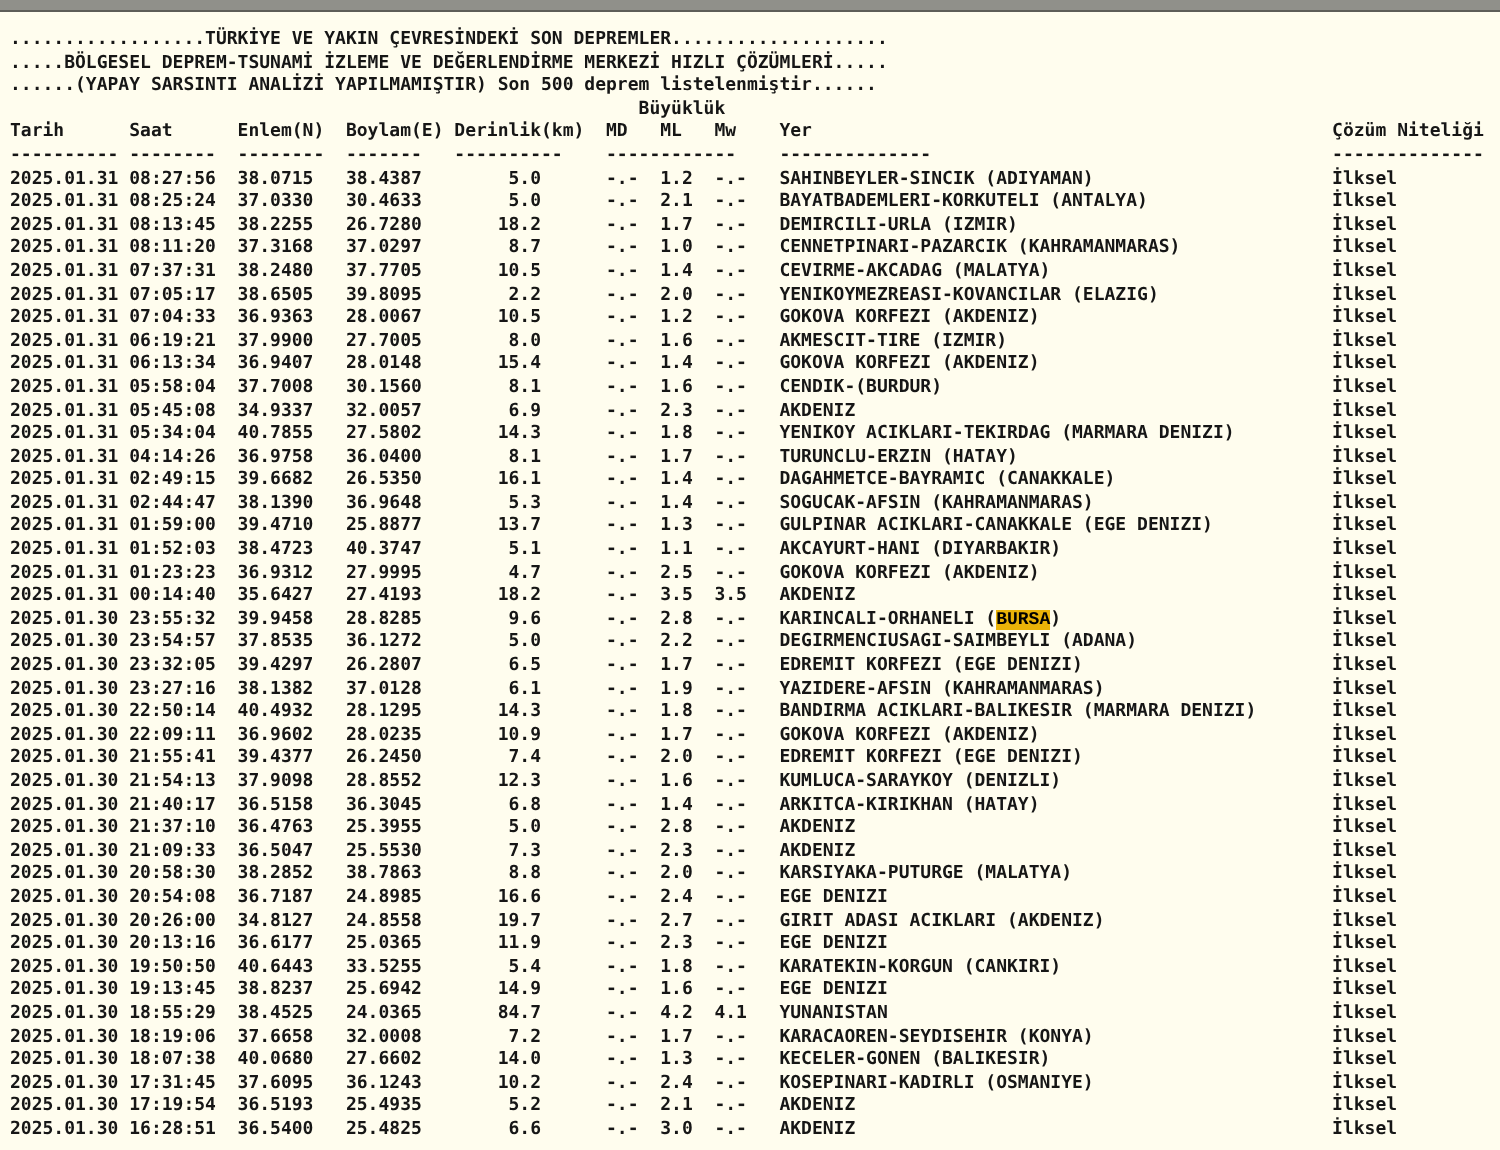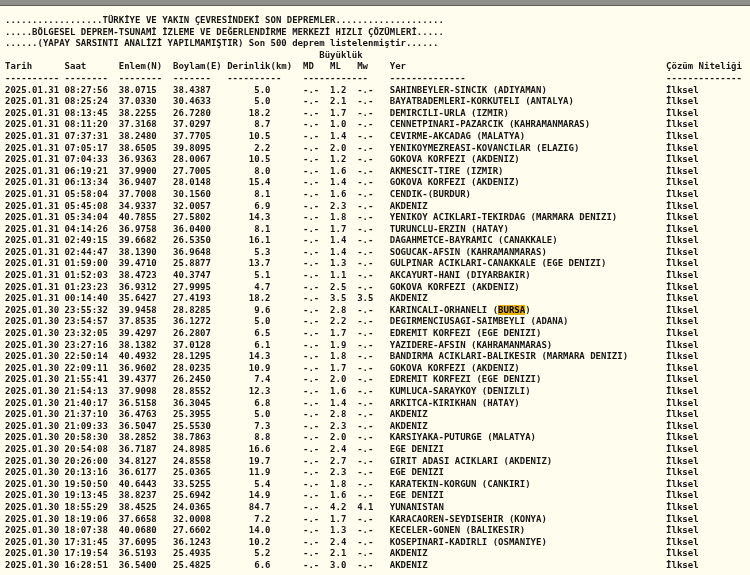--- a/index.html
+++ b/index.html
@@ -22,20 +22,21 @@
     font-size: 9px;
     font-weight: 700;
     line-height: 11.6px;
     color: #161616;
     white-space: pre;
   }
   pre.quake-list div { height: 11.6px; }
   .hl {
     background: #eab308;
     color: #000000;
+    font-family: Liberation Mono, monospace;
   }
 </style>
 </head>
 <body>
 
 <div class="top-edge"></div>
 
 <pre class="quake-list"><div>..................TÜRKİYE VE YAKIN ÇEVRESİNDEKİ SON DEPREMLER....................</div><div>.....BÖLGESEL DEPREM-TSUNAMİ İZLEME VE DEĞERLENDİRME MERKEZİ HIZLI ÇÖZÜMLERİ.....</div><div>......(YAPAY SARSINTI ANALİZİ YAPILMAMIŞTIR) Son 500 deprem listelenmiştir......</div><div>                                                          Büyüklük</div><div>Tarih      Saat      Enlem(N)  Boylam(E) Derinlik(km)  MD   ML   Mw    Yer                                                Çözüm Niteliği</div><div>---------- --------  --------  -------   ----------    ------------    --------------                                     --------------</div><div>2025.01.31 08:27:56  38.0715   38.4387        5.0      -.-  1.2  -.-   SAHINBEYLER-SINCIK (ADIYAMAN)                      İlksel</div><div>2025.01.31 08:25:24  37.0330   30.4633        5.0      -.-  2.1  -.-   BAYATBADEMLERI-KORKUTELI (ANTALYA)                 İlksel</div><div>2025.01.31 08:13:45  38.2255   26.7280       18.2      -.-  1.7  -.-   DEMIRCILI-URLA (IZMIR)                             İlksel</div><div>2025.01.31 08:11:20  37.3168   37.0297        8.7      -.-  1.0  -.-   CENNETPINARI-PAZARCIK (KAHRAMANMARAS)              İlksel</div><div>2025.01.31 07:37:31  38.2480   37.7705       10.5      -.-  1.4  -.-   CEVIRME-AKCADAG (MALATYA)                          İlksel</div><div>2025.01.31 07:05:17  38.6505   39.8095        2.2      -.-  2.0  -.-   YENIKOYMEZREASI-KOVANCILAR (ELAZIG)                İlksel</div><div>2025.01.31 07:04:33  36.9363   28.0067       10.5      -.-  1.2  -.-   GOKOVA KORFEZI (AKDENIZ)                           İlksel</div><div>2025.01.31 06:19:21  37.9900   27.7005        8.0      -.-  1.6  -.-   AKMESCIT-TIRE (IZMIR)                              İlksel</div><div>2025.01.31 06:13:34  36.9407   28.0148       15.4      -.-  1.4  -.-   GOKOVA KORFEZI (AKDENIZ)                           İlksel</div><div>2025.01.31 05:58:04  37.7008   30.1560        8.1      -.-  1.6  -.-   CENDIK-(BURDUR)                                    İlksel</div><div>2025.01.31 05:45:08  34.9337   32.0057        6.9      -.-  2.3  -.-   AKDENIZ                                            İlksel</div><div>2025.01.31 05:34:04  40.7855   27.5802       14.3      -.-  1.8  -.-   YENIKOY ACIKLARI-TEKIRDAG (MARMARA DENIZI)         İlksel</div><div>2025.01.31 04:14:26  36.9758   36.0400        8.1      -.-  1.7  -.-   TURUNCLU-ERZIN (HATAY)                             İlksel</div><div>2025.01.31 02:49:15  39.6682   26.5350       16.1      -.-  1.4  -.-   DAGAHMETCE-BAYRAMIC (CANAKKALE)                    İlksel</div><div>2025.01.31 02:44:47  38.1390   36.9648        5.3      -.-  1.4  -.-   SOGUCAK-AFSIN (KAHRAMANMARAS)                      İlksel</div><div>2025.01.31 01:59:00  39.4710   25.8877       13.7      -.-  1.3  -.-   GULPINAR ACIKLARI-CANAKKALE (EGE DENIZI)           İlksel</div><div>2025.01.31 01:52:03  38.4723   40.3747        5.1      -.-  1.1  -.-   AKCAYURT-HANI (DIYARBAKIR)                         İlksel</div><div>2025.01.31 01:23:23  36.9312   27.9995        4.7      -.-  2.5  -.-   GOKOVA KORFEZI (AKDENIZ)                           İlksel</div><div>2025.01.31 00:14:40  35.6427   27.4193       18.2      -.-  3.5  3.5   AKDENIZ                                            İlksel</div><div><span>2025.01.30 23:55:32  39.9458   28.8285        9.6      -.-  2.8  -.-   KARINCALI-ORHANELI (</span><span class="hl">BURSA</span><span>)                         İlksel</span></div><div>2025.01.30 23:54:57  37.8535   36.1272        5.0      -.-  2.2  -.-   DEGIRMENCIUSAGI-SAIMBEYLI (ADANA)                  İlksel</div><div>2025.01.30 23:32:05  39.4297   26.2807        6.5      -.-  1.7  -.-   EDREMIT KORFEZI (EGE DENIZI)                       İlksel</div><div>2025.01.30 23:27:16  38.1382   37.0128        6.1      -.-  1.9  -.-   YAZIDERE-AFSIN (KAHRAMANMARAS)                     İlksel</div><div>2025.01.30 22:50:14  40.4932   28.1295       14.3      -.-  1.8  -.-   BANDIRMA ACIKLARI-BALIKESIR (MARMARA DENIZI)       İlksel</div><div>2025.01.30 22:09:11  36.9602   28.0235       10.9      -.-  1.7  -.-   GOKOVA KORFEZI (AKDENIZ)                           İlksel</div><div>2025.01.30 21:55:41  39.4377   26.2450        7.4      -.-  2.0  -.-   EDREMIT KORFEZI (EGE DENIZI)                       İlksel</div><div>2025.01.30 21:54:13  37.9098   28.8552       12.3      -.-  1.6  -.-   KUMLUCA-SARAYKOY (DENIZLI)                         İlksel</div><div>2025.01.30 21:40:17  36.5158   36.3045        6.8      -.-  1.4  -.-   ARKITCA-KIRIKHAN (HATAY)                           İlksel</div><div>2025.01.30 21:37:10  36.4763   25.3955        5.0      -.-  2.8  -.-   AKDENIZ                                            İlksel</div><div>2025.01.30 21:09:33  36.5047   25.5530        7.3      -.-  2.3  -.-   AKDENIZ                                            İlksel</div><div>2025.01.30 20:58:30  38.2852   38.7863        8.8      -.-  2.0  -.-   KARSIYAKA-PUTURGE (MALATYA)                        İlksel</div><div>2025.01.30 20:54:08  36.7187   24.8985       16.6      -.-  2.4  -.-   EGE DENIZI                                         İlksel</div><div>2025.01.30 20:26:00  34.8127   24.8558       19.7      -.-  2.7  -.-   GIRIT ADASI ACIKLARI (AKDENIZ)                     İlksel</div><div>2025.01.30 20:13:16  36.6177   25.0365       11.9      -.-  2.3  -.-   EGE DENIZI                                         İlksel</div><div>2025.01.30 19:50:50  40.6443   33.5255        5.4      -.-  1.8  -.-   KARATEKIN-KORGUN (CANKIRI)                         İlksel</div><div>2025.01.30 19:13:45  38.8237   25.6942       14.9      -.-  1.6  -.-   EGE DENIZI                                         İlksel</div><div>2025.01.30 18:55:29  38.4525   24.0365       84.7      -.-  4.2  4.1   YUNANISTAN                                         İlksel</div><div>2025.01.30 18:19:06  37.6658   32.0008        7.2      -.-  1.7  -.-   KARACAOREN-SEYDISEHIR (KONYA)                      İlksel</div><div>2025.01.30 18:07:38  40.0680   27.6602       14.0      -.-  1.3  -.-   KECELER-GONEN (BALIKESIR)                          İlksel</div><div>2025.01.30 17:31:45  37.6095   36.1243       10.2      -.-  2.4  -.-   KOSEPINARI-KADIRLI (OSMANIYE)                      İlksel</div><div>2025.01.30 17:19:54  36.5193   25.4935        5.2      -.-  2.1  -.-   AKDENIZ                                            İlksel</div><div>2025.01.30 16:28:51  36.5400   25.4825        6.6      -.-  3.0  -.-   AKDENIZ                                            İlksel</div></pre>
 
 </body></html>

